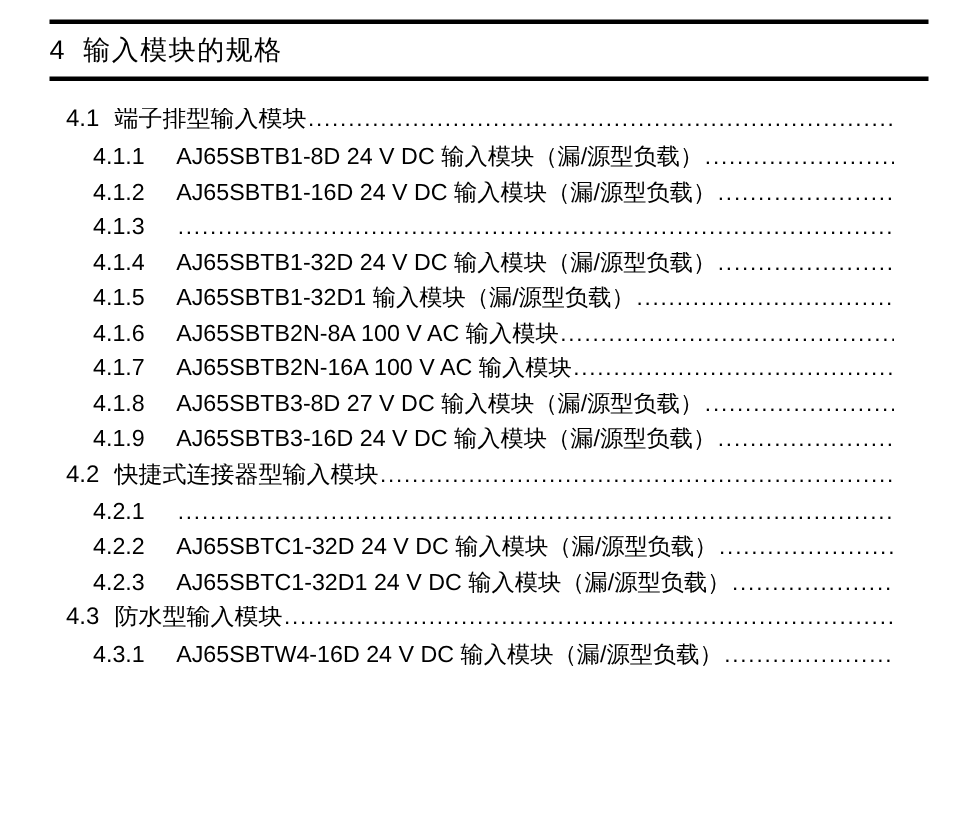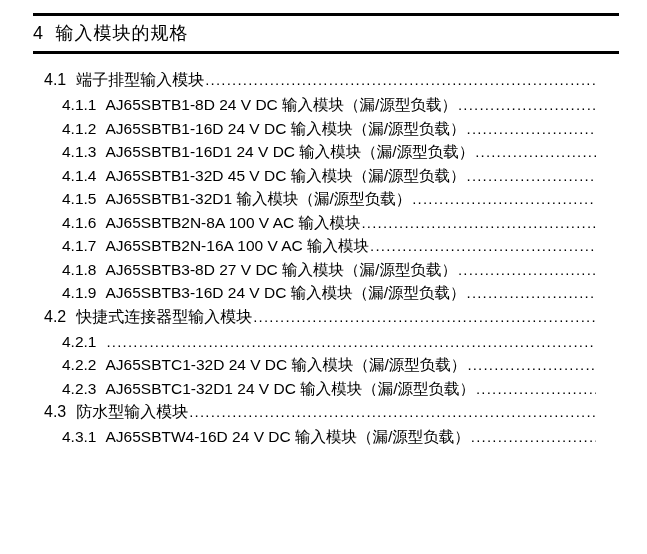--- a/index.html
+++ b/index.html
@@ -66,21 +66,21 @@
     margin-top: 0;
     font-size: 16px;
   }
   .lvl2 {
     margin-left: 62px;
     margin-bottom: 8px;
     font-size: 15.5px;
   }
   .num {
     flex: 0 0 auto;
-    margin-right: 9px;
+    margin-right: 21px;
   }
   .lvl1 .num {
     margin-right: 10px;
   }
   .label {
     flex: 0 0 auto;
   }
   .dots {
     flex: 1 1 auto;
     overflow: hidden;
@@ -113,26 +113,25 @@
         <span class="label">AJ65SBTB1-8D  24 V DC  输入模块（漏/源型负载）</span>
         <span class="dots">..................................................................................................................................................</span>
       </div>
       <div class="toc-row lvl2">
         <span class="num">4.1.2</span>
         <span class="label">AJ65SBTB1-16D  24 V DC  输入模块（漏/源型负载）</span>
         <span class="dots">..................................................................................................................................................</span>
       </div>
       <div class="toc-row lvl2">
         <span class="num">4.1.3</span>
-        <span class="label">AJ65SBTB1-16D1  24 V DC  输入模块（漏/源型负载）</span>
         <span class="dots">..................................................................................................................................................</span>
       </div>
       <div class="toc-row lvl2">
         <span class="num">4.1.4</span>
-        <span class="label">AJ65SBTB1-32D  45 V DC  输入模块（漏/源型负载）</span>
+        <span class="label">AJ65SBTB1-32D  24 V DC  输入模块（漏/源型负载）</span>
         <span class="dots">..................................................................................................................................................</span>
       </div>
       <div class="toc-row lvl2">
         <span class="num">4.1.5</span>
         <span class="label">AJ65SBTB1-32D1 输入模块（漏/源型负载）</span>
         <span class="dots">..................................................................................................................................................</span>
       </div>
       <div class="toc-row lvl2">
         <span class="num">4.1.6</span>
         <span class="label">AJ65SBTB2N-8A  100 V AC  输入模块</span>

